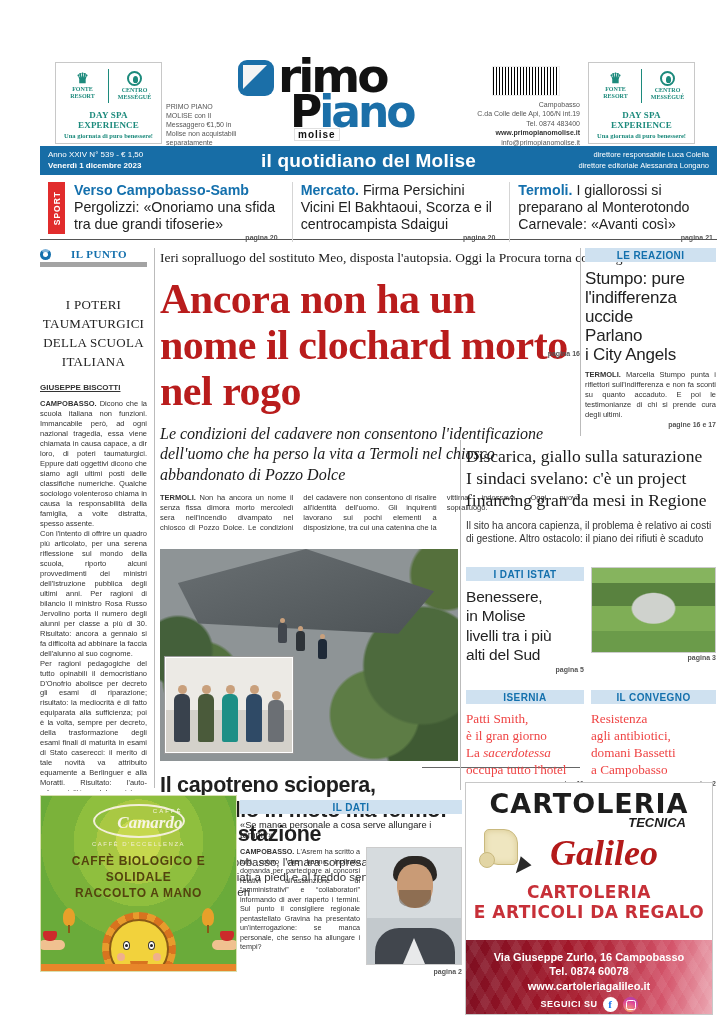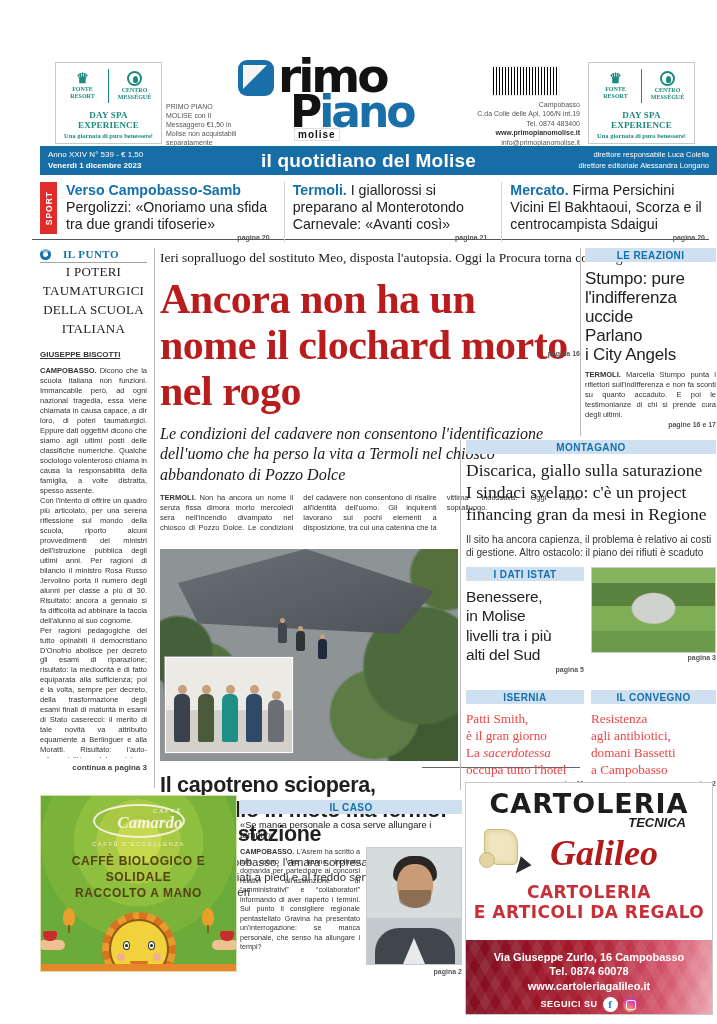--- a/index.html
+++ b/index.html
@@ -35,38 +35,38 @@
   .contact { width:112px; text-align:right; font-size:7px; line-height:1.35; color:#555; }
   .contact .strong { font-weight:bold; color:#333; }
 
   .mast-bar { left:40px; top:146px; width:677px; height:29px; background:#176da6; color:#fff; display:flex; align-items:center; padding:0 8px; }
   .mast-left { width:150px; font-size:8px; line-height:1.3; }
   .mast-left .b { font-weight:bold; }
   .mast-tag { flex:1; text-align:center; font-size:19px; font-weight:bold; letter-spacing:.2px; }
   .mast-right { width:170px; text-align:right; font-size:7.5px; line-height:1.35; }
 
   
-  .sport-strip { left:32px; top:181px; width:677px; height:59px; border-bottom:1px solid #555; }
+  .sport-strip { left:40px; top:181px; width:677px; height:59px; border-bottom:1px solid #555; }
   .sport-label { position:absolute; left:8px; top:1px; width:17px; height:52px; background:#e12c2c; color:#fff; display:flex; align-items:center; justify-content:center; }
   .sport-label span { writing-mode:vertical-rl; transform:rotate(180deg); font-size:8.5px; font-weight:bold; letter-spacing:1px; }
   .sport-items { position:absolute; left:34px; top:1px; right:0; display:grid; grid-template-columns:1fr 1fr 1fr; column-gap:10px; }
   .sport-item { font-size:14.2px; line-height:1.2; color:#222; padding-right:4px; }
   .sport-item + .sport-item { border-left:1px solid #d5d5d5; padding-left:8px; }
   .sport-kicker { color:#1470ad; font-weight:bold; }
   .pg { display:block; text-align:right; font-size:7px; font-weight:bold; color:#555; margin-top:1px; }
 
   
   .bar-label { background:#cfe1f0; color:#1470ad; font-size:10px; font-weight:bold; text-align:center; padding:2px 0 1px; letter-spacing:.4px; }
 
   
   .punto { left:40px; top:248px; width:115px; height:540px; border-right:1px solid #bbb; padding-right:7px; }
-  .punto-head { display:flex; align-items:center; gap:12px; border-bottom:1px solid #a3a3a3; padding-bottom:2px;text-align:center; }
+  .punto-head { display:flex; align-items:center; gap:20px; border-bottom:5px solid #a3a3a3; padding-bottom:2px;text-align:center; }
   .punto-icon { width:11px; height:11px; border:3px solid #1470ad; border-radius:50%; border-top-color:#7fb3d8; flex:0 0 auto; }
   .punto-label { color:#1470ad; font-weight:bold; font-size:11px; font-family:"Liberation Serif",serif; letter-spacing:.5px; }
-  .punto-title { font-family:"Liberation Serif",serif; font-size:13px; text-align:center; line-height:1.45; margin-top:0; color:#222; letter-spacing:.3px; }
+  .punto-title { font-family:"Liberation Serif",serif; font-size:13px; text-align:center; line-height:1.45; margin-top:29px; color:#222; letter-spacing:.3px; }
   .punto-author { font-size:8px; font-weight:bold; text-decoration:underline; margin-top:12px; color:#333; }
   .punto-body { margin-top:7px; font-size:7.5px; line-height:1.33; text-align:justify; color:#333; height:392px; overflow:hidden; }
   .punto-continua { text-align:right; font-size:8px; font-weight:bold; color:#444; margin-top:5px; }
   .lede { font-weight:bold; }
 
   
   .lead { left:160px; top:250px; width:420px; }
   .lead-kicker { font-family:"Liberation Serif",serif; font-size:13.5px; color:#1a1a1a; white-space:nowrap; }
   .lead-headline { font-family:"Liberation Serif",serif; font-weight:bold; font-size:42px; line-height:1.1; letter-spacing:-.5px; color:#b91c1c; margin-top:10px; }
   .lead-deck { font-family:"Liberation Serif",serif; font-style:italic; font-size:16px; line-height:1.28; color:#1a1a1a; margin-top:9px; }
@@ -260,26 +260,26 @@
   <div class="abs sport-strip">
     <div class="sport-label">
         <span>SPORT</span>
       </div>
     <div class="sport-items">
       <div class="sport-item">
         <span class="sport-kicker">Verso Campobasso-Samb</span><span> Pergolizzi: «Onoriamo una sfida tra due grandi tifoserie»</span>
         <span class="pg">pagina 20</span>
       </div>
       <div class="sport-item">
+        <span class="sport-kicker">Mercato.</span><span> Firma Persichini Vicini El Bakhtaoui, Scorza e il centrocampista Sdaigui</span>
+        <span class="pg">pagina 20</span>
+      </div>
+      <div class="sport-item">
         <span class="sport-kicker">Termoli.</span><span> I giallorossi si preparano al Monterotondo Carnevale: «Avanti così»</span>
         <span class="pg">pagina 21</span>
-      </div>
-      <div class="sport-item">
-        <span class="sport-kicker">Mercato.</span><span> Firma Persichini Vicini El Bakhtaoui, Scorza e il centrocampista Sdaigui</span>
-        <span class="pg">pagina 20</span>
       </div>
     </div>
   </div>
 
   <div class="abs punto">
     <div class="punto-head">
       <div class="punto-icon"></div>
       <div class="punto-label">IL PUNTO</div>
     </div>
     <div class="punto-title">I POTERI TAUMATURGICI DELLA SCUOLA ITALIANA</div>
@@ -328,21 +328,20 @@
     <div class="reaz-title pre">Stumpo: pure
 l'indifferenza
 uccide
 Parlano
 i City Angels</div>
     <div class="small-body"><span class="lede">TERMOLI.</span><span> Marcella Stumpo punta i riflettori sull'indifferenza e non fa sconti su quanto accaduto. E poi le testimonianze di chi si prende cura degli ultimi.</span></div>
     <span class="pg">pagine 16 e 17</span>
   </div>
 
   <div class="abs montagano">
-    <div class="bar-label">MONTAGANO</div>
     <div class="mont-title pre">Discarica, giallo sulla saturazione
 I sindaci svelano: c'è un project
 financing gran da mesi in Regione</div>
     <div class="mont-sub">Il sito ha ancora capienza, il problema è relativo ai costi di gestione. Altro ostacolo: il piano dei rifiuti è scaduto</div>
   </div>
 
   <div class="abs istat">
     <div class="bar-label">I DATI ISTAT</div>
     <div class="istat-title pre">Benessere,
 in Molise
@@ -368,21 +367,21 @@
   <div class="abs convegno">
     <div class="bar-label">IL CONVEGNO</div>
     <div class="news-title-s pre">Resistenza
 agli antibiotici,
 domani Bassetti
 a Campobasso</div>
     <span class="pg">pagina 2</span>
   </div>
 
   <div class="abs caso">
-    <div class="bar-label">IL CASO</div>
+    <div class="bar-label">IL DATI</div>
     <div class="caso-sub">«Se manca personale a cosa serve allungare i tempi?»</div>
     <div class="caso-cols">
       <div class="caso-body"><span class="lede">CAMPOBASSO.</span><span> L'Asrem ha scritto a tutti coloro che hanno inoltrato domanda per partecipare ai concorsi relativi all'assunzione di “amministrativi” e “collaboratori” informando di aver riaperto i termini. Sul punto il consigliere regionale pentastellato Gravina ha presentato un'interrogazione: se manca personale, che senso ha allungare i tempi?</span></div>
       <div>
         <div class="portrait">
           <div class="hair"></div>
           <div class="face"></div>
           <div class="beard"></div>
           <div class="suit"></div>
           <div class="shirt"></div>

